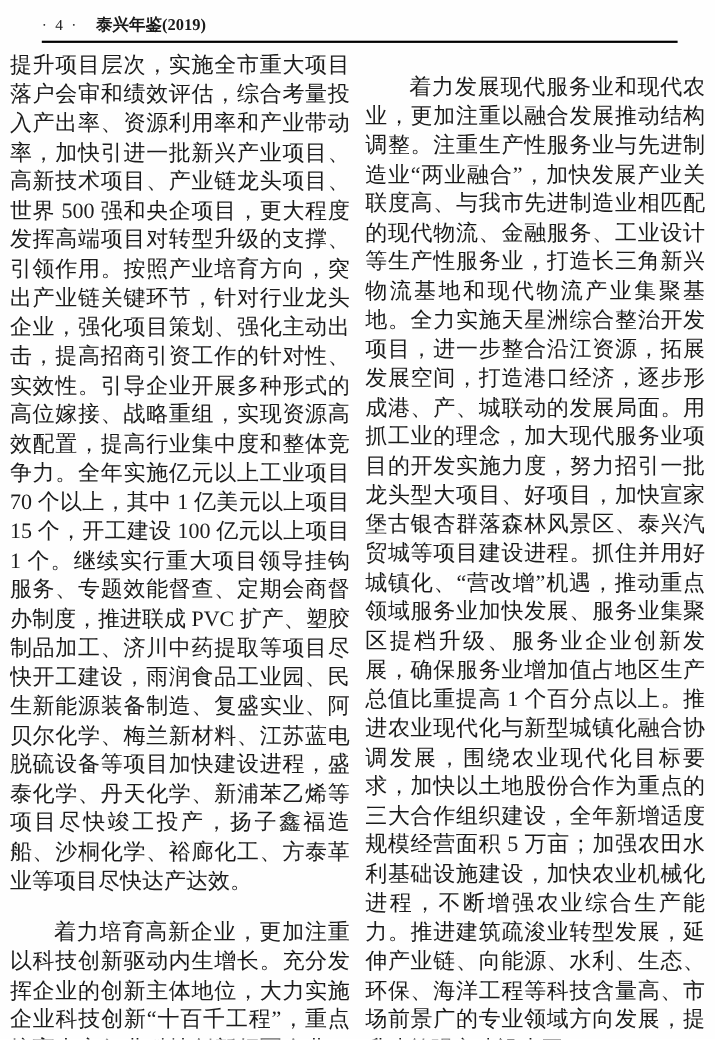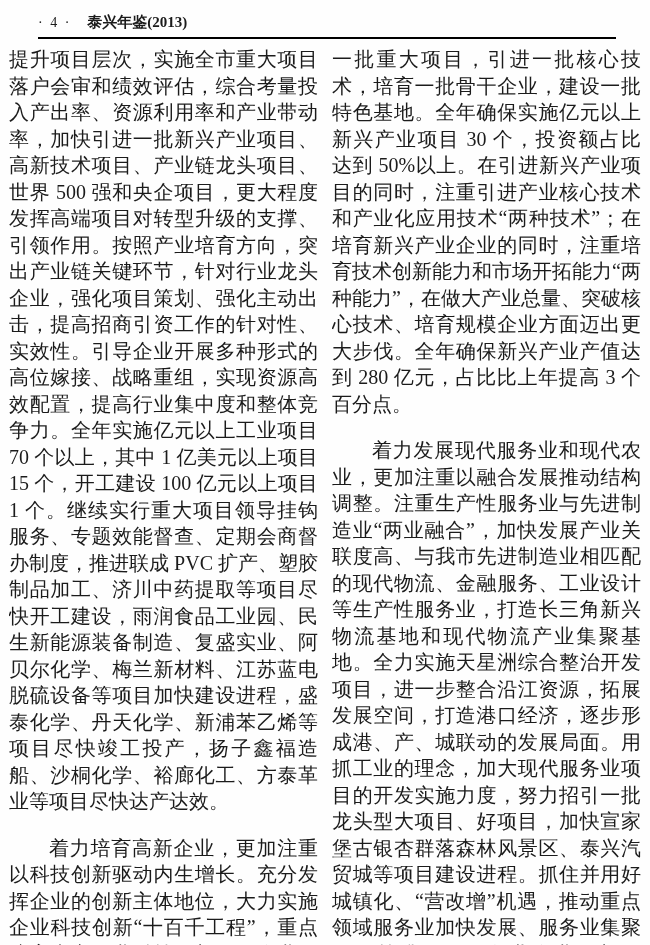--- a/index.html
+++ b/index.html
@@ -67,27 +67,26 @@
     font-weight: bold;
     font-style: italic;
   }
 </style>
 </head>
 <body>
 
 <div class="page">
   <header class="page-header">
     <span class="page-num">· 4 ·</span>
-    <span class="book-title">泰兴年鉴(2013)</span>
+    <span class="book-title">泰兴年鉴(2019)</span>
   </header>
   <div class="header-rule"></div>
   <main class="columns">
     <div class="column" id="col-left">
         <p class="para">提升项目层次，实施全市重大项目落户会审和绩效评估，综合考量投入产出率、资源利用率和产业带动率，加快引进一批新兴产业项目、高新技术项目、产业链龙头项目、世界 500 强和央企项目，更大程度发挥高端项目对转型升级的支撑、引领作用。按照产业培育方向，突出产业链关键环节，针对行业龙头企业，强化项目策划、强化主动出击，提高招商引资工作的针对性、实效性。引导企业开展多种形式的高位嫁接、战略重组，实现资源高效配置，提高行业集中度和整体竞争力。全年实施亿元以上工业项目 70 个以上，其中 1 亿美元以上项目 15 个，开工建设 100 亿元以上项目 1 个。继续实行重大项目领导挂钩服务、专题效能督查、定期会商督办制度，推进联成 PVC 扩产、塑胶制品加工、济川中药提取等项目尽快开工建设，雨润食品工业园、民生新能源装备制造、复盛实业、阿贝尔化学、梅兰新材料、江苏蓝电脱硫设备等项目加快建设进程，盛泰化学、丹天化学、新浦苯乙烯等项目尽快竣工投产，扬子鑫福造船、沙桐化学、裕廊化工、方泰革业等项目尽快达产达效。</p>
         <p class="para indent">着力培育高新企业，更加注重以科技创新驱动内生增长。充分发挥企业的创新主体地位，大力实施企业科技创新“十百千工程”，重点培育十家行业科技创新领军企业，大力发展百家企业自主研发机构，积极开发千个科技新产品。全年确保高新技术产业产值突破 700 亿元，占规模以上工业产值的比重达 41%，全社会研发投入占地区生产总值比重比上年提高 0.25 个百分点。引导广大企业高度重视并抓好科技创新、技术改造、新品开发、合资合作和上市融资，加快做大做强，提高市场竞争力。全市力争新增销售超 50 亿元企业 2 家，超 10 亿元企业 6 家。加强创新平台建设，通过两年的努力，确保全市“334 企业”实现研发机构全覆盖。加快科技城、科技创业园、科技企业孵化器等载体建设，强化技术服务、技术成果交易等公共平台建设，促进科技资源优化配置、高效利用和开放共享。坚持招商选资与招才引智、引进领军人才与引进创新团队、刚性引才与柔性引才相结合，加大“一区四园”人才特区建设力度，发挥科技镇长团作用，组织开展好海外高层次人才招聘会、百名海外博士泰兴行、教授博士挂职泰兴企业等重点活动，力争引进科技领军人才、高层次创新创业人才和经营管理人才 300 名。</p>
       </div>
     <div class="column" id="col-right">
-        <p class="para">一批重大项目，引进一批核心技术，培育一批骨干企业，建设一批特色基地。全年确保实施亿元以上新兴产业项目 30 个，投资额占比达到 50%以上。在引进新兴产业项目的同时，注重引进产业核心技术和产业化应用技术“两种技术”；在培育新兴产业企业的同时，注重培育技术创新能力和市场开拓能力“两种能力”，在做大产业总量、突破核心技术、培育规模企业方面迈出更大步伐。全年确保新兴产业产值达到 280 亿元，占比比上年提高 3 个百分点。</p>
         <p class="para indent">着力发展现代服务业和现代农业，更加注重以融合发展推动结构调整。注重生产性服务业与先进制造业“两业融合”，加快发展产业关联度高、与我市先进制造业相匹配的现代物流、金融服务、工业设计等生产性服务业，打造长三角新兴物流基地和现代物流产业集聚基地。全力实施天星洲综合整治开发项目，进一步整合沿江资源，拓展发展空间，打造港口经济，逐步形成港、产、城联动的发展局面。用抓工业的理念，加大现代服务业项目的开发实施力度，努力招引一批龙头型大项目、好项目，加快宣家堡古银杏群落森林风景区、泰兴汽贸城等项目建设进程。抓住并用好城镇化、“营改增”机遇，推动重点领域服务业加快发展、服务业集聚区提档升级、服务业企业创新发展，确保服务业增加值占地区生产总值比重提高 1 个百分点以上。推进农业现代化与新型城镇化融合协调发展，围绕农业现代化目标要求，加快以土地股份合作为重点的三大合作组织建设，全年新增适度规模经营面积 5 万亩；加强农田水利基础设施建设，加快农业机械化进程，不断增强农业综合生产能力。推进建筑疏浚业转型发展，延伸产业链、向能源、水利、生态、环保、海洋工程等科技含量高、市场前景广的专业领域方向发展，提升建筑强市建设水平。</p>
         <p class="para indent"><span class="lead">2.突出特色经济发展，加快提升区域发展竞争力。</span>特色发展是事关泰兴长远发展的重大战略任务。我们必须以“功成不必在我”的境界，以“十年磨一剑”的恒心，继续做好“无中生有”和“放大亮点”两篇文章，致力在转型升级中发展特色经济，以特色经济发展促进转型升级，努力集聚长远发展竞争优势。</p>
       </div>
   </main>
 </div>
 
 </body></html>

